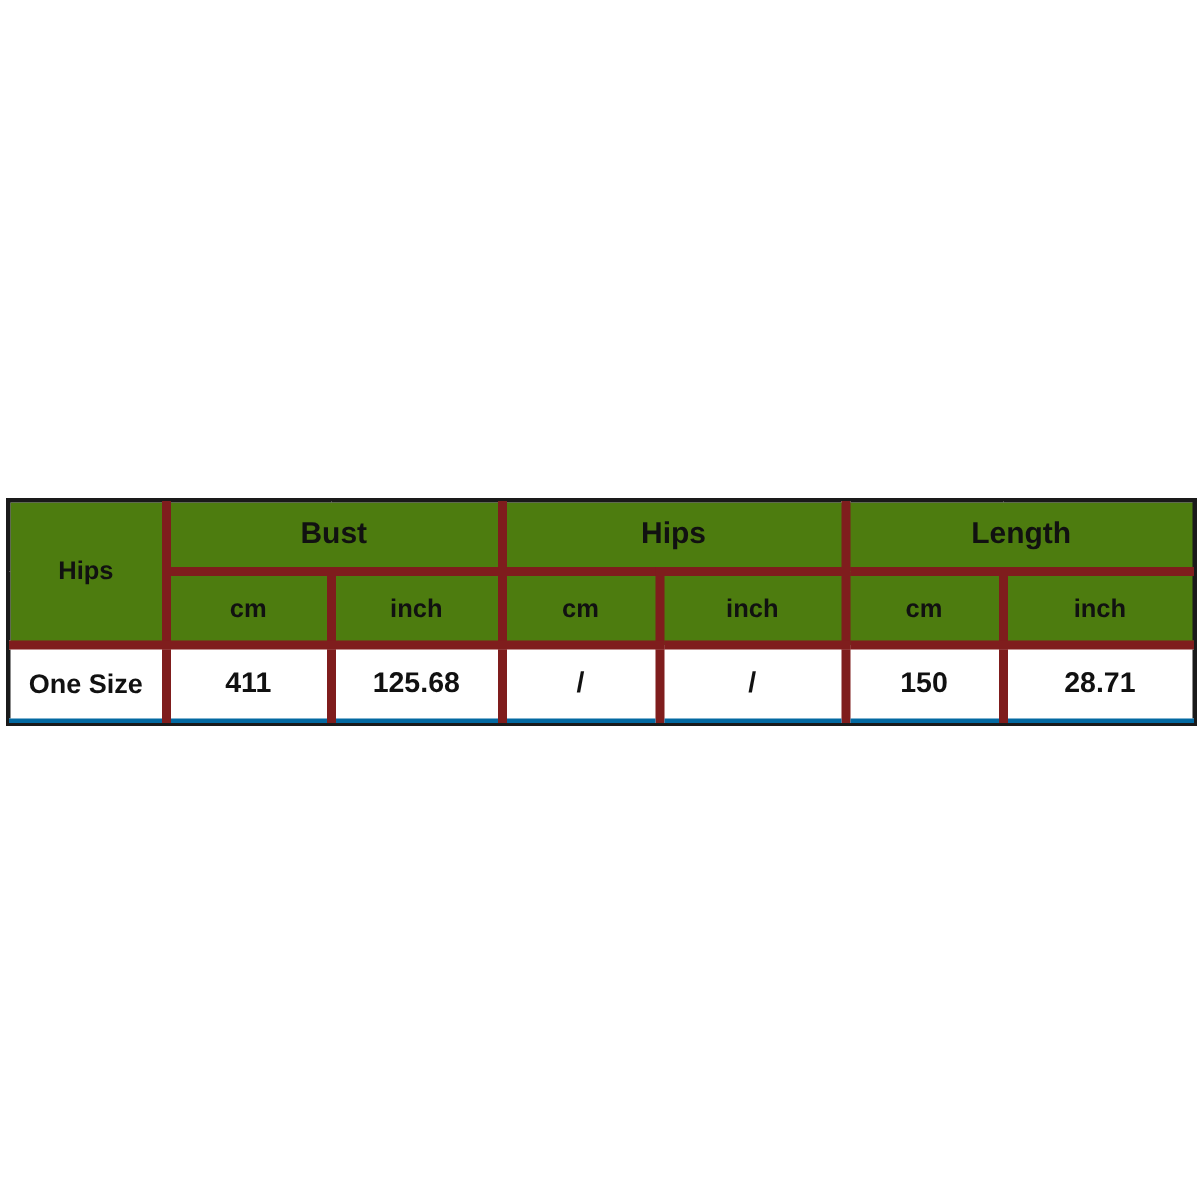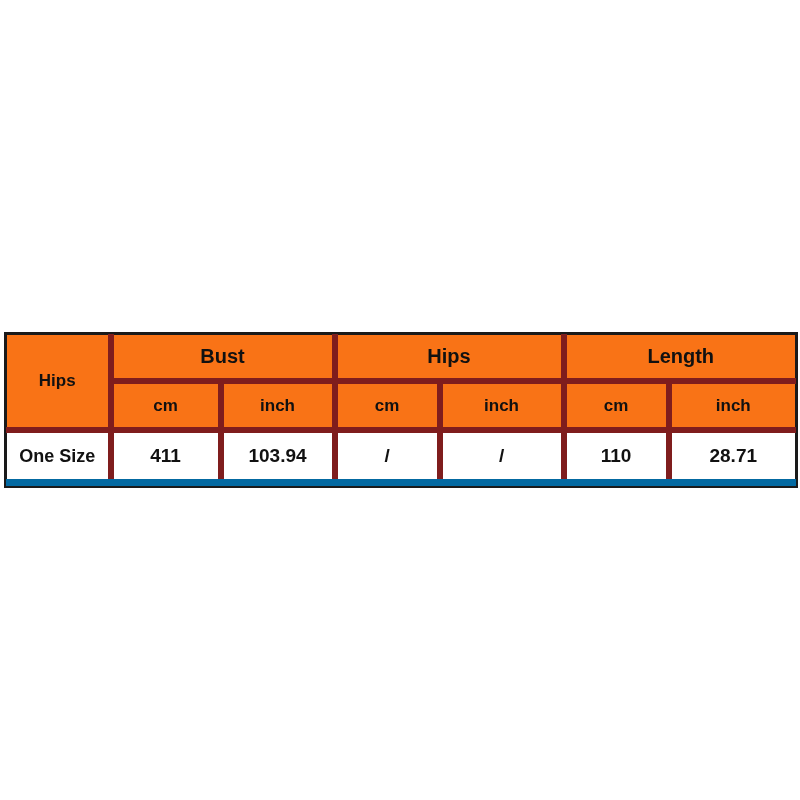--- a/index.html
+++ b/index.html
@@ -34,21 +34,21 @@
     border: 6px solid #7f1d1d;
     text-align: center;
     vertical-align: middle;
     font-weight: bold;
     color: #111111;
     padding: 0;
   }
 
   
   .hdr {
-    background: #f97316;
+    background: #4d7c0f;
   }
 
   .group-hdr {
     height: 43px;
     font-size: 20px;
   }
 
   .size-hdr {
     height: 86px;
     font-size: 17px;
@@ -64,21 +64,21 @@
     background: #ffffff;
     font-size: 19px;
   }
 
   .size-label {
     font-size: 18px;
   }
 
   
   table.size-chart tr:last-child td {
-    border-bottom: 7px solid #0369a1;
+    border-bottom: 3px solid #0369a1;
     margin-top: 19px;
   }
   table.size-chart tr td:first-child {
     border-left: 1px solid #1a1a1a;
   }
   table.size-chart tr td:last-child {
     border-right: 1px solid #1a1a1a;
   }
   table.size-chart tr:first-child td {
     border-top: 1px solid #1a1a1a;
@@ -121,21 +121,21 @@
         <td class="hdr unit-hdr">cm</td>
         <td class="hdr unit-hdr">inch</td>
         <td class="hdr unit-hdr">cm</td>
         <td class="hdr unit-hdr">inch</td>
         <td class="hdr unit-hdr">cm</td>
         <td class="hdr unit-hdr">inch</td>
       </tr>
       <tr>
         <td class="data-cell first-data size-label row-sep-top">One Size</td>
         <td class="data-cell row-sep-top">411</td>
-        <td class="data-cell row-sep-top">103.94</td>
+        <td class="data-cell row-sep-top">125.68</td>
         <td class="data-cell row-sep-top">/</td>
         <td class="data-cell row-sep-top">/</td>
-        <td class="data-cell row-sep-top">110</td>
+        <td class="data-cell row-sep-top">150</td>
         <td class="data-cell last-data row-sep-top">28.71</td>
       </tr>
     </tbody>
   </table>
 </div>
 
 </body></html>

